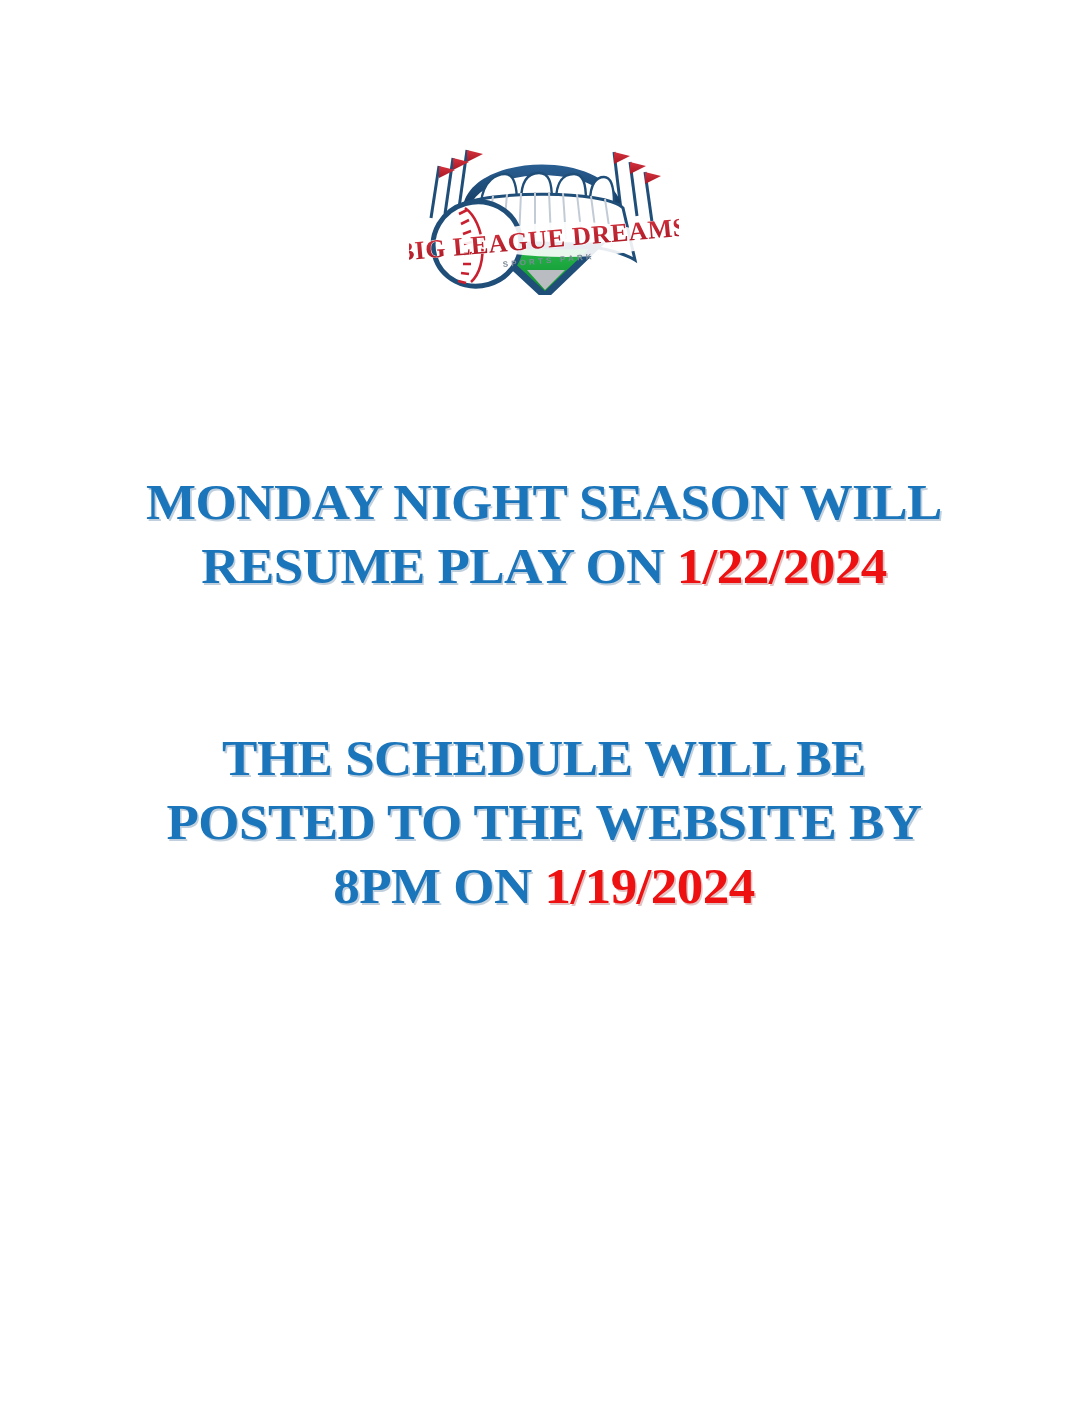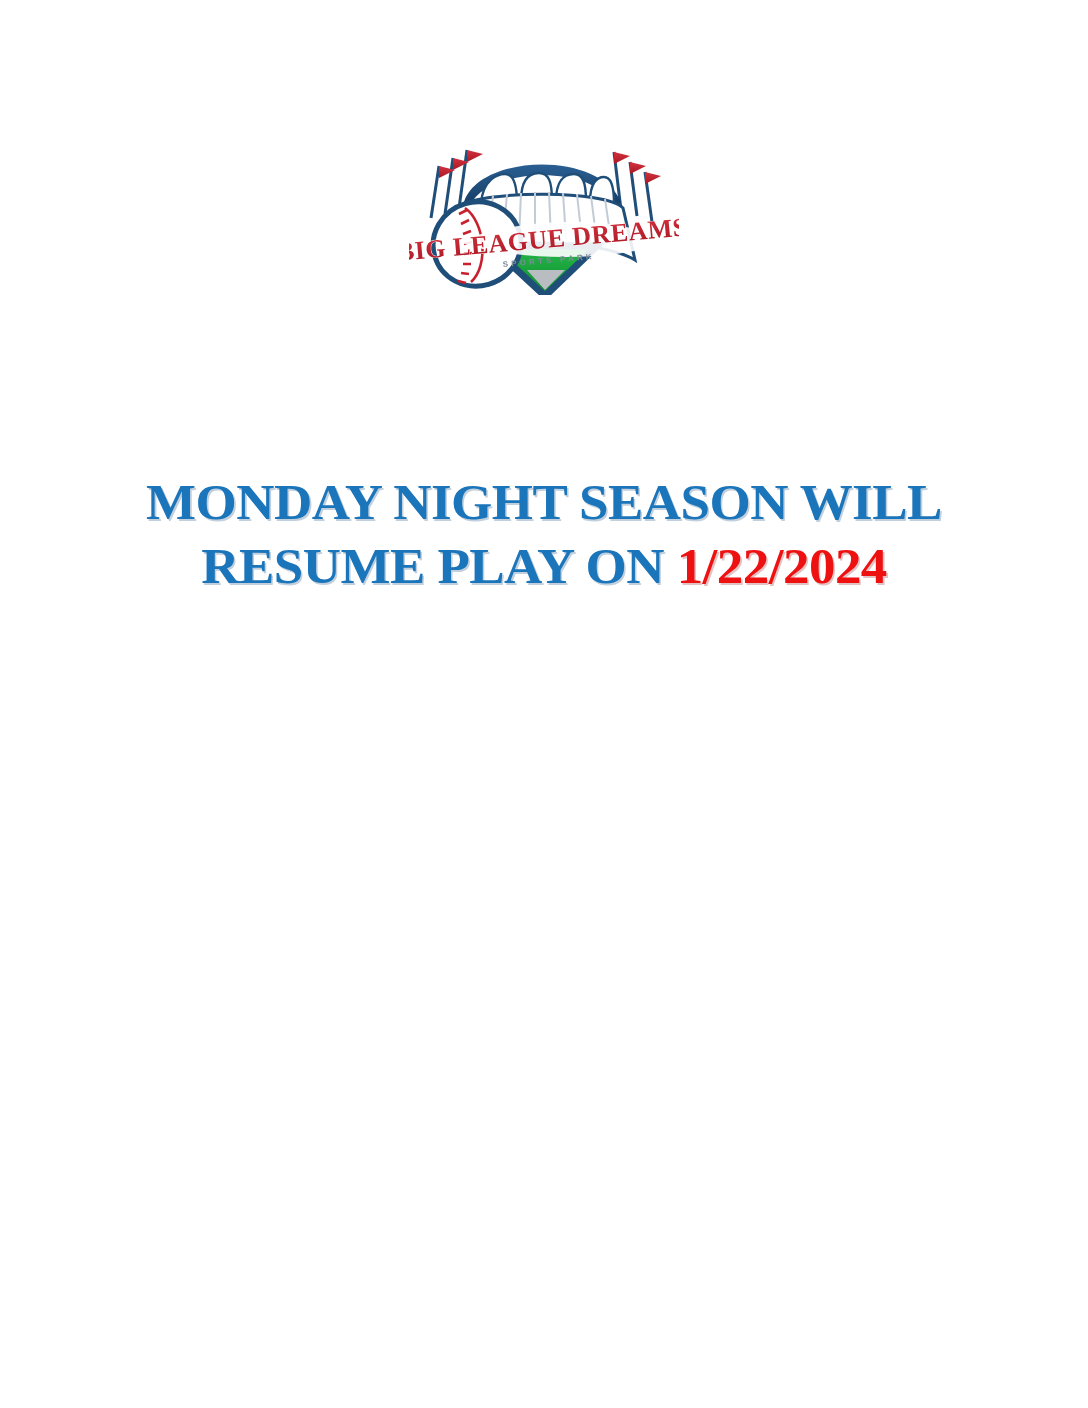--- a/index.html
+++ b/index.html
@@ -161,16 +161,27 @@
       <div class="msg-line">
         <span>MONDAY NIGHT SEASON WILL</span>
       </div>
       <div class="msg-line">
         <span>RESUME PLAY ON </span><span class="accent">1/22/2024</span>
       </div>
     </div>
 
     <div class="block-gap"></div>
 
+    <div>
+      <div class="msg-line">
+        <span>THE SCHEDULE WILL BE</span>
+      </div>
+      <div class="msg-line">
+        <span>POSTED TO THE WEBSITE BY</span>
+      </div>
+      <div class="msg-line">
+        <span>8PM ON </span><span class="accent">1/19/2024</span>
+      </div>
+    </div>
 
   </div>
 
 </div>
 
 </body></html>

